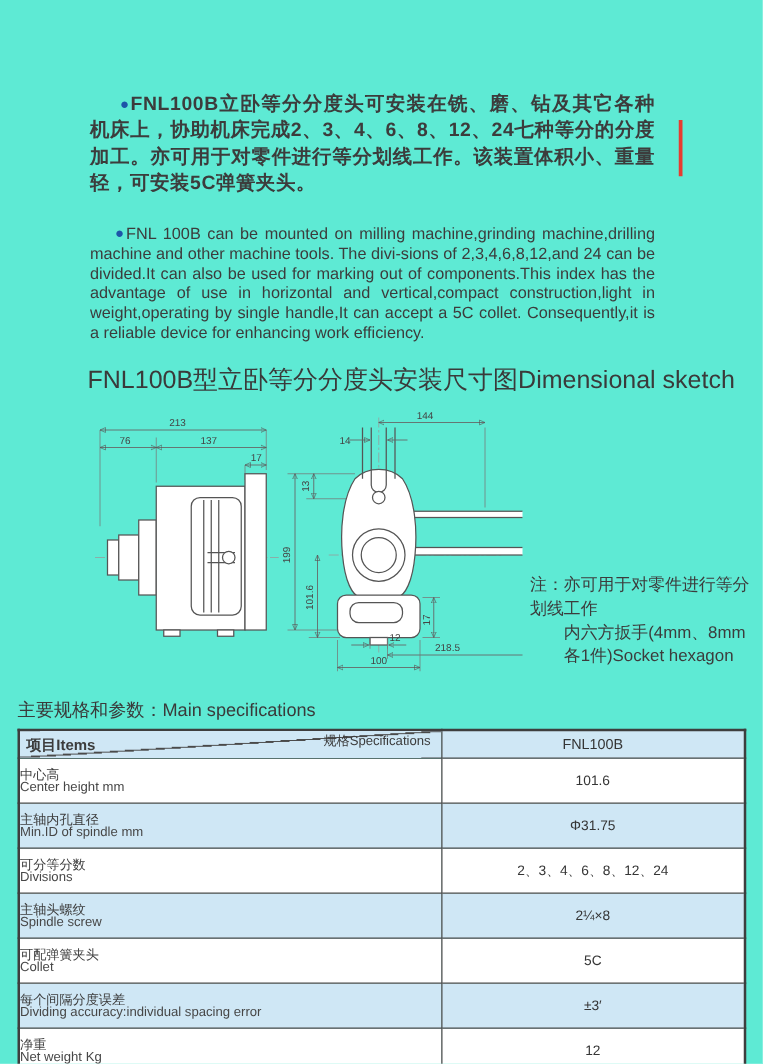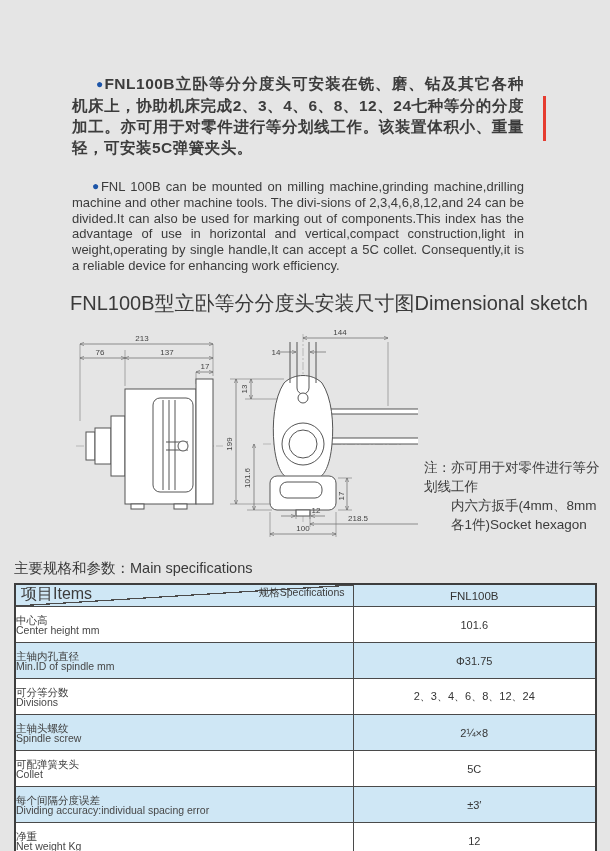--- a/index.html
+++ b/index.html
@@ -1,17 +1,17 @@
 <!DOCTYPE html>
 <html><head>
 <meta charset="utf-8">
 <style>
   html,body{margin:0;padding:0;}
   .page{
-    position:relative;width:610px;height:851px;background:#e5e5e5;overflow:hidden;
+    position:relative;width:610px;height:851px;background:#5eead4;overflow:hidden;
     font-family:"Liberation Sans","DejaVu Sans",sans-serif;color:#3c3c3c;
   }
   
   .para-cn{
     position:absolute;left:72px;top:57px;width:452px;
     font-size:15.5px;font-weight:bold;line-height:21px;
     text-align:justify;text-indent:24px;letter-spacing:.5px;
   }
   .para-en{
     position:absolute;left:72px;top:166px;width:452px;
@@ -37,21 +37,21 @@
     position:absolute;left:14px;top:583px;width:583px;
     border-collapse:collapse;border:2px solid #3e3e3e;table-layout:fixed;
   }
   table.spec td,table.spec th{border:1px solid #4a4a4a;padding:0;}
   table.spec col.c1{width:338px;}
   thead th{background:#cfe7f5;height:21px;font-weight:normal;}
   th.diag{
     position:relative;
     background-image:linear-gradient(to bottom right,transparent calc(50% - .6px),#4a4a4a calc(50% - .6px),#4a4a4a calc(50% + .6px),transparent calc(50% + .6px)),linear-gradient(#cfe7f5,#cfe7f5);
   }
-  th.diag .items{position:absolute;left:5px;bottom:1px;font-size:16px;}
+  th.diag .items{position:absolute;left:5px;bottom:1px;font-size:12px;font-weight:bold;}
   th.diag .specs{position:absolute;right:8px;top:1px;font-size:10.5px;text-align:right;}
   th.model{font-size:11.5px;color:#353535;}
   tbody tr{height:36px;background:#ffffff;}
   tbody tr:nth-child(even){background:#cfe7f5;}
   td.lbl{padding-left:6px;vertical-align:middle;}
   .lbl-cn,.lbl-en{display:block;font-size:10.5px;line-height:10px;}
   .lbl-en{color:#474747;}
   td.val{text-align:center;font-size:11px;color:#353535;}
 </style>
 </head>

